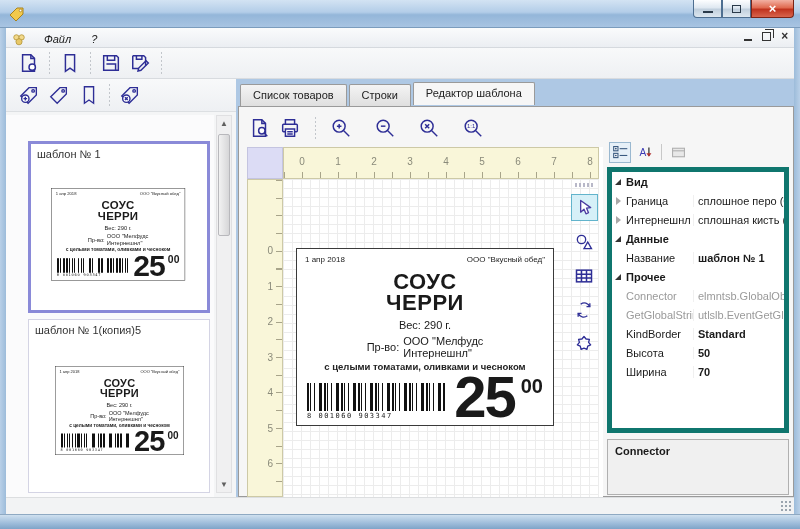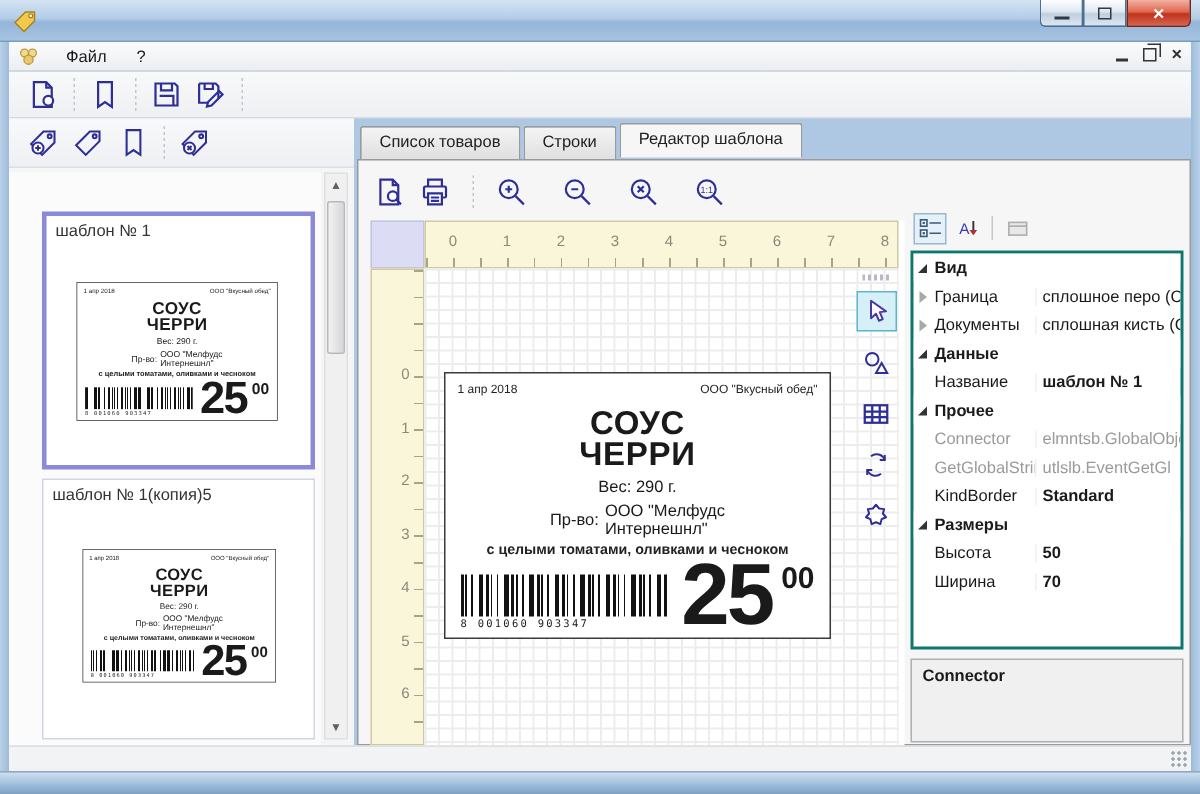--- a/index.html
+++ b/index.html
@@ -20,21 +20,21 @@
     background:linear-gradient(#fdfeff,#dfe8f1 45%,#c0cfdd 55%,#dde7f0); color:#2a3a4a;
     display:flex; align-items:center; justify-content:center; font-size:11px; }
   .winbtn.first { border-radius:0 0 0 4px; }
   .winbtn.close { width:43px; border-radius:0 0 4px 0; color:#fff; font-size:13px; font-weight:bold;
     background:linear-gradient(#f2b0a2,#e06a50 45%,#c0331e 55%,#d8644c); border-color:#7a2417; }
   .maxglyph { width:9px; height:8px; border:1px solid #2a3a4a; background:transparent; }
 
   
   .menubar { position:absolute; top:28px; left:6px; width:788px; height:20px;
     background:linear-gradient(#fafbfc,#ebeef2); border-bottom:1px solid #d5d9de;
-    display:flex; align-items:center; }
+    display:flex; align-items:flex-end;font-style:italic; }
   .menu-appicon { margin:0 8px 0 6px; }
   .menu-item { padding:2px 10px; }
   .mdibtns { position:absolute; right:6px; top:3px; display:flex; gap:10px; align-items:center; color:#333; }
   .mdi-min { width:8px; border-top:2px solid #333; margin-top:8px; }
   .mdi-restore { width:9px; height:9px; border:1px solid #333; position:relative; }
   .mdi-restore:before { content:""; position:absolute; left:2px; top:-4px; width:8px; height:8px;
     border:1px solid #333; border-bottom:none; border-left:none; }
   .mdi-close { font-size:12px; font-weight:bold; line-height:10px; }
 
   
@@ -114,21 +114,21 @@
   .stool { width:27px; height:27px; display:flex; align-items:center; justify-content:center; border:1px solid transparent; }
   .stool.selected { background:#d6f0f8; border:1px solid #62b4cc; }
 
   
   .propspanel { position:absolute; top:32px; left:368px; width:182px; height:357px; }
   .proptoolbar { height:26px; display:flex; align-items:center; gap:3px; padding-left:2px; }
   .pbtn { width:22px; height:21px; display:flex; align-items:center; justify-content:center; border:1px solid transparent; }
   .pbtn.selected { border:1px solid #9ab8d0; background:#e6f0f8; }
   .psep { width:1px; height:16px; background:#c8c8c8; margin:0 2px; }
   .propgrid { position:absolute; top:28px; left:0; width:182px; height:266px; background:#fff;
-    border:2px solid #0f766e; overflow:hidden; }
+    border:5px solid #0f766e; overflow:hidden; }
   .pg-cat { display:flex; align-items:center; height:19px; font-weight:bold; background:#fff; padding-left:3px; gap:5px; }
   .cat-arrow { width:0; height:0; border-bottom:6px solid #333; border-left:6px solid transparent; }
   .pg-row { display:flex; height:19px; align-items:center; }
   .pg-exp { width:12px; display:flex; justify-content:center; }
   .pg-exp .tri { width:0; height:0; border-left:5px solid #a8a8a8; border-top:4px solid transparent; border-bottom:4px solid transparent; }
   .pg-label { width:70px; padding-left:2px; white-space:nowrap; overflow:hidden; border-right:1px solid #f0f0f0; }
   .pg-value { flex:1; padding-left:4px; white-space:nowrap; overflow:hidden; }
   .pg-row.muted .pg-label, .pg-row.muted .pg-value { color:#9a9a9a; }
   .pg-row.boldval .pg-value { font-weight:bold; }
   .propdesc { position:absolute; top:300px; left:0; width:182px; height:56px; background:#f0f0f0;
@@ -493,21 +493,21 @@
             <div class="pg-exp">
               <span class="tri"></span>
             </div>
             <div class="pg-label">Граница</div>
             <div class="pg-value">сплошное перо (Colo</div>
           </div>
           <div class="pg-row">
             <div class="pg-exp">
               <span class="tri"></span>
             </div>
-            <div class="pg-label">Документы</div>
+            <div class="pg-label">Интернешнл</div>
             <div class="pg-value">сплошная кисть (Co</div>
           </div>
           <div class="pg-cat">
             <span class="cat-arrow"></span>
             <span>Данные</span>
           </div>
           <div class="pg-row boldval">
             <div class="pg-exp"></div>
             <div class="pg-label">Название</div>
             <div class="pg-value">шаблон № 1</div>
@@ -524,24 +524,20 @@
           <div class="pg-row muted">
             <div class="pg-exp"></div>
             <div class="pg-label">GetGlobalStrin</div>
             <div class="pg-value">utlslb.EventGetGl</div>
           </div>
           <div class="pg-row boldval">
             <div class="pg-exp"></div>
             <div class="pg-label">KindBorder</div>
             <div class="pg-value">Standard</div>
           </div>
-          <div class="pg-cat">
-            <span class="cat-arrow"></span>
-            <span>Размеры</span>
-          </div>
           <div class="pg-row boldval">
             <div class="pg-exp"></div>
             <div class="pg-label">Высота</div>
             <div class="pg-value">50</div>
           </div>
           <div class="pg-row boldval">
             <div class="pg-exp"></div>
             <div class="pg-label">Ширина</div>
             <div class="pg-value">70</div>
           </div>

